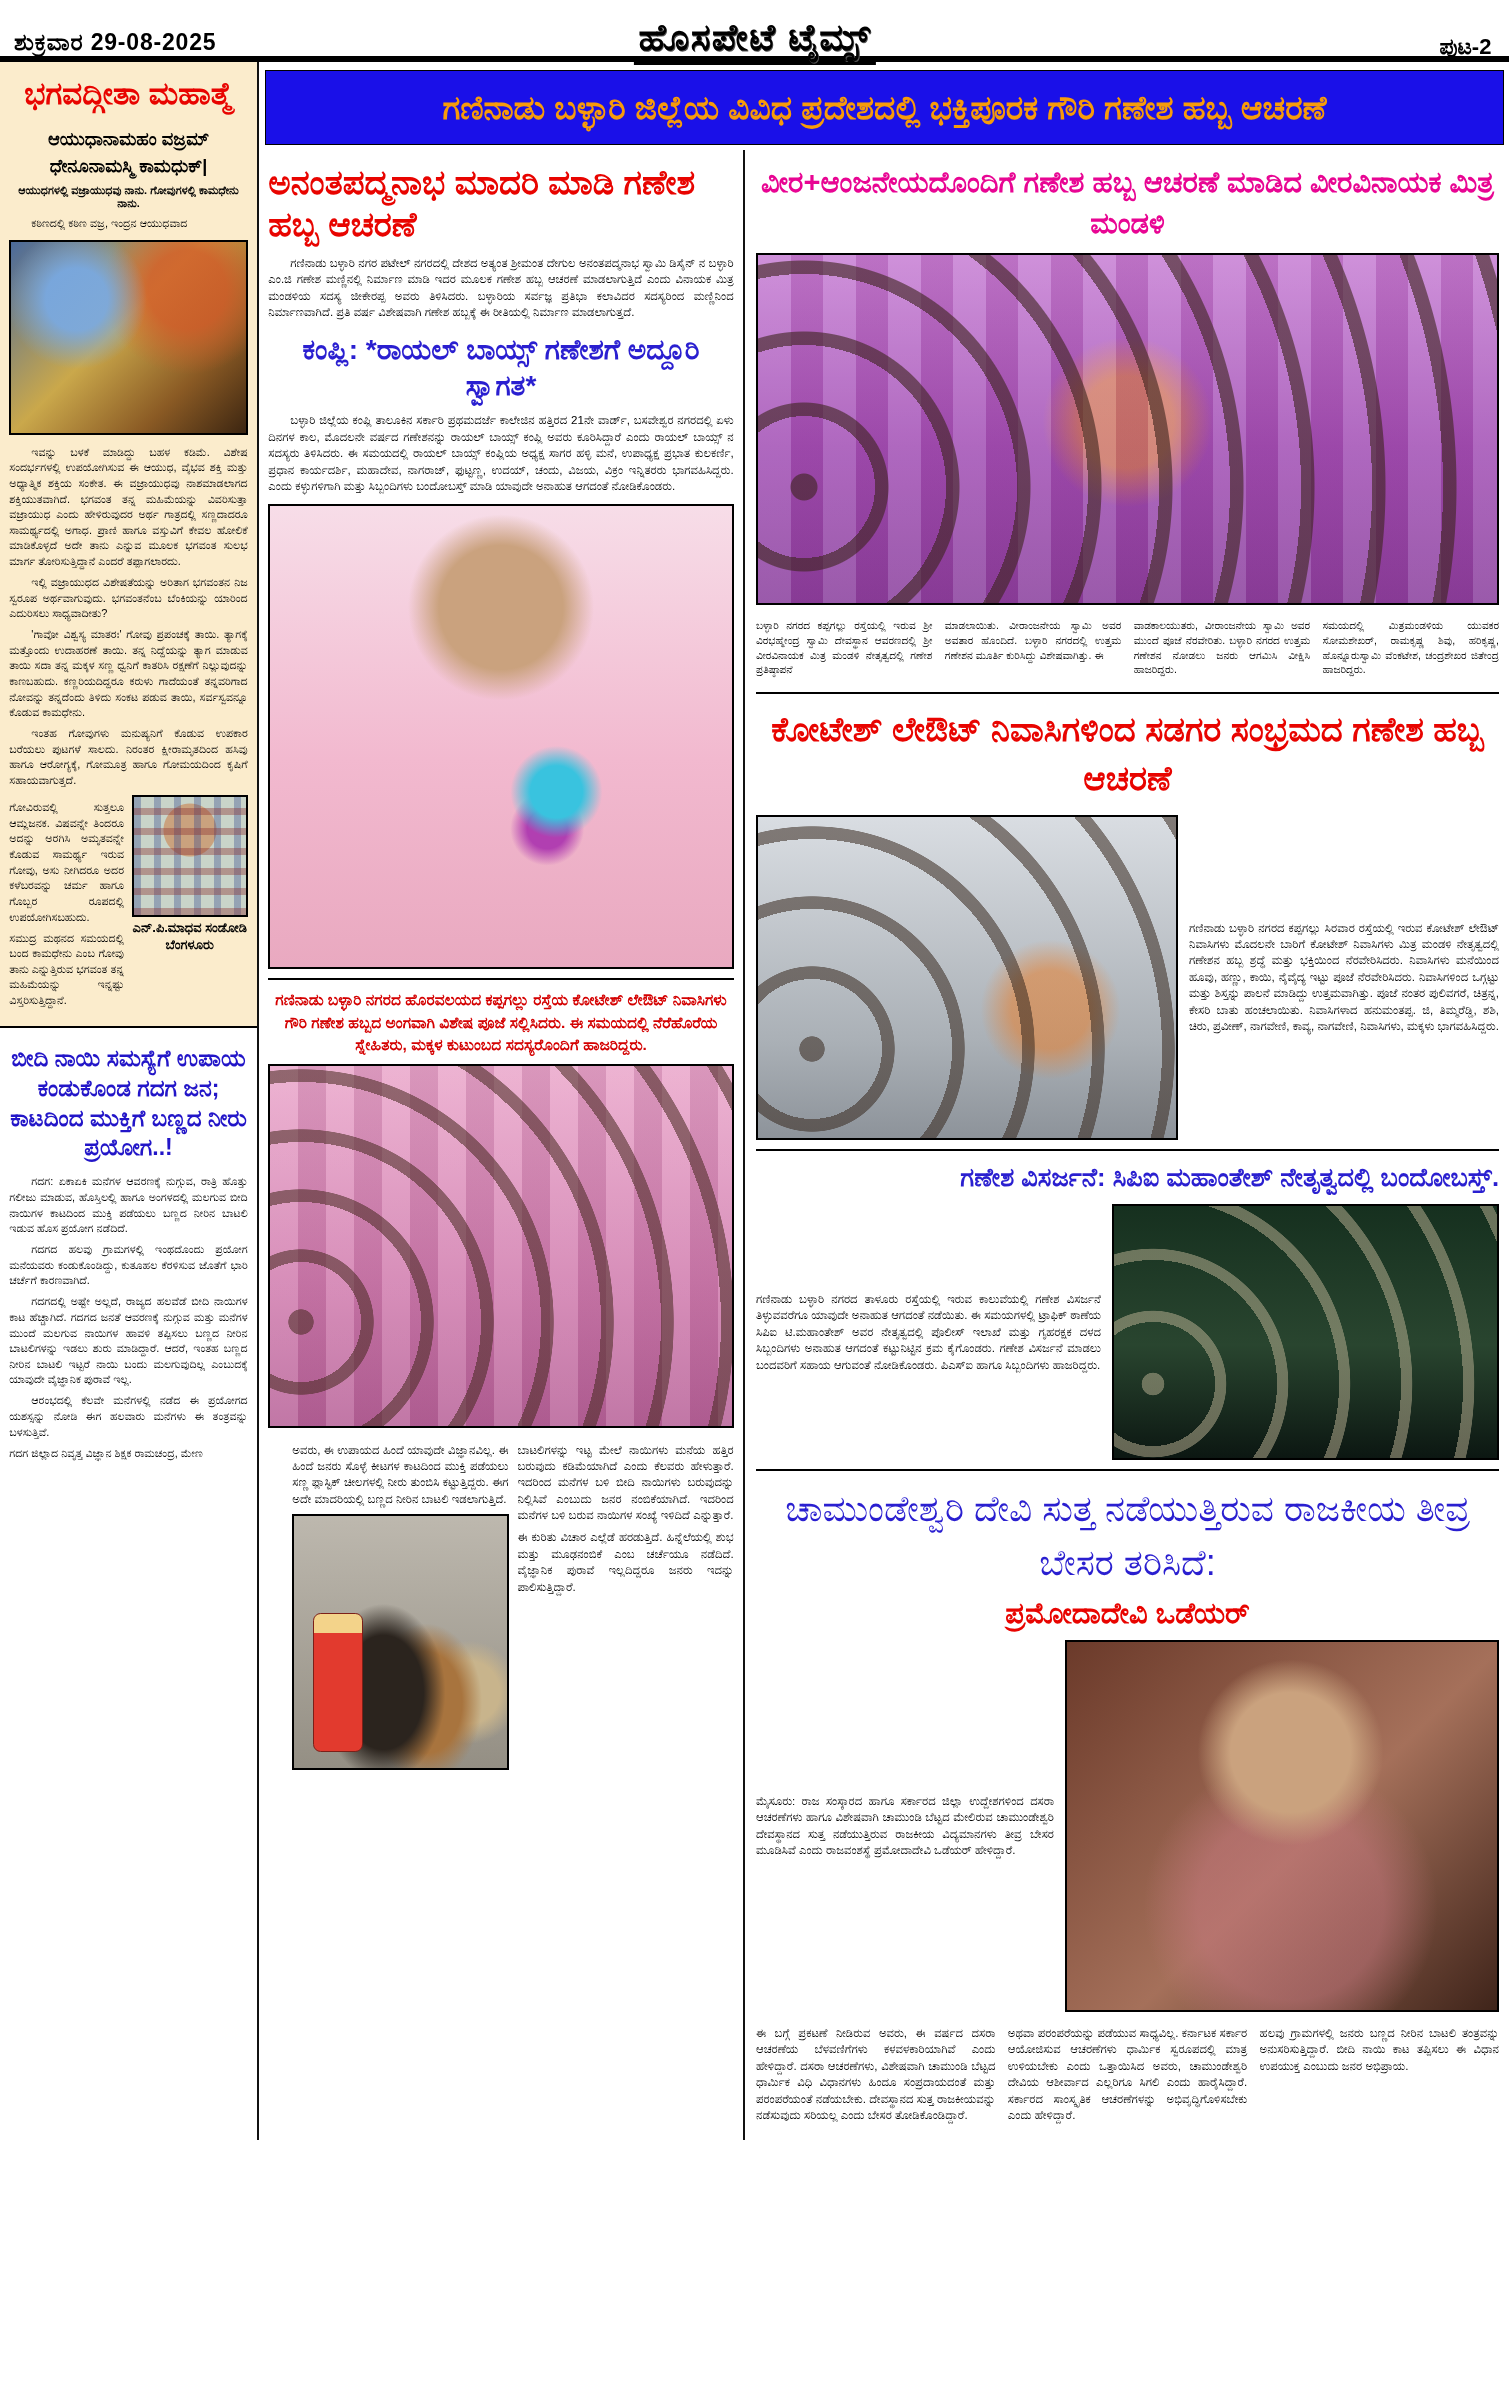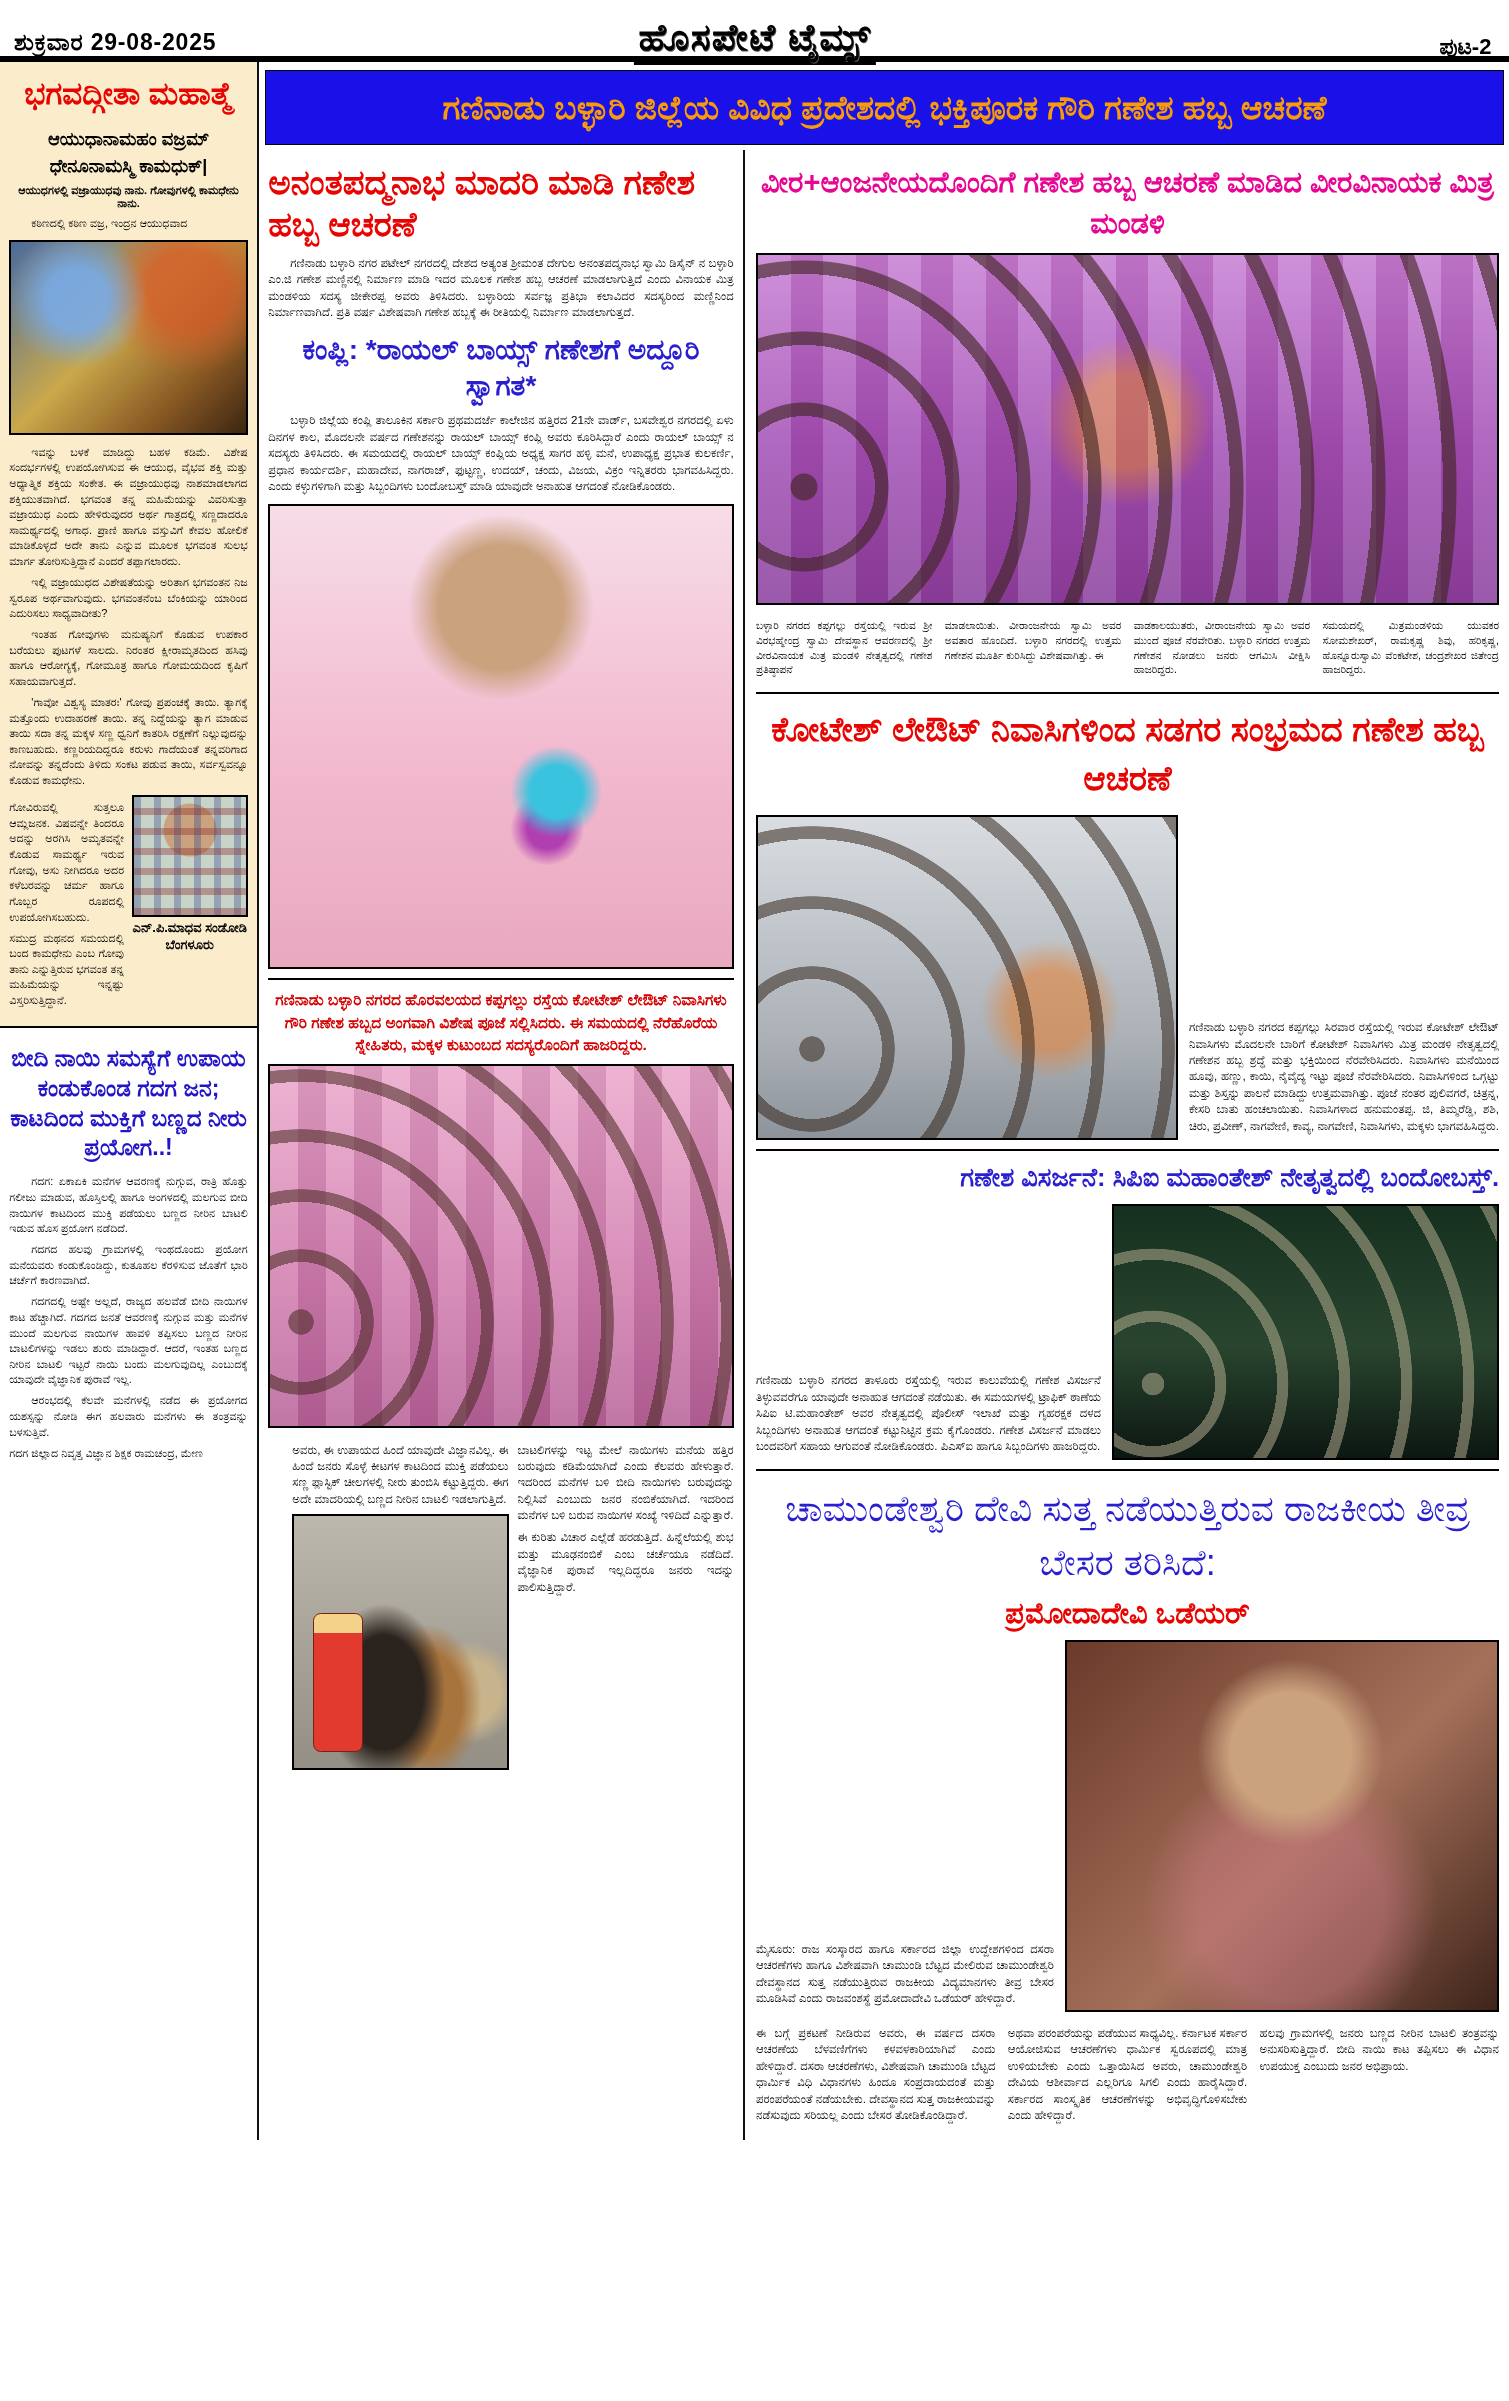--- a/index.html
+++ b/index.html
@@ -87,21 +87,21 @@
   .photo-veera { height:352px; margin:3.1px 0 7.7px;
     background:
       repeating-radial-gradient(circle at 46px 232px, rgba(60,35,28,.6) 0 13px, rgba(60,35,28,0) 14px 71px),
       repeating-linear-gradient(90deg, rgba(255,255,255,.14) 0 33px, rgba(120,30,100,.14) 33px 65px),
       radial-gradient(circle at 50% 48%, rgba(240,150,40,.55) 0 46px, rgba(240,150,40,0) 85px),
       linear-gradient(#c77fd4 0%, #a24fb5 55%, #8a3f9d 100%); }
   .four-cols { display:flex; gap:12.4px; }
   .four-cols .c { flex:1; min-width:0; }
   .four-cols p { font-size:10.5px; }
   .kotesh-head { color:#e80400; font-size:34px; font-weight:900; text-align:center; line-height:1.45; margin:11px 0; }
-  .row-split { display:flex; gap:11px; align-items:flex-end; }
+  .row-split { display:flex; gap:11px; align-items:center; }
   .row-split .txt { flex:1; min-width:0; }
   .photo-kotesh { width:422px; flex:0 0 422px; height:325px;
     background:
       repeating-radial-gradient(circle at 54px 232px, rgba(55,40,30,.55) 0 12.4px, rgba(55,40,30,0) 13px 70px),
       radial-gradient(circle at 70% 60%, rgba(235,120,30,.5) 0 39px, rgba(235,120,30,0) 70px),
       linear-gradient(#d9dde2 0%, #aab0b6 70%, #8d939a 100%); }
   .visarjane-head { color:#2a1fd0; font-size:25.6px; font-weight:900; text-align:right; line-height:1.35; margin:9.3px 0; }
   .photo-police { width:387px; flex:0 0 387px; height:256px;
     background:
       repeating-radial-gradient(circle at 39px 178px, rgba(190,180,150,.5) 0 11px, rgba(190,180,150,0) 11.6px 62px),
@@ -130,22 +130,22 @@
   <div class="left-col">
     <div class="gita-box">
       <div class="gita-head">ಭಗವದ್ಗೀತಾ ಮಹಾತ್ಮೆ</div>
       <div class="shloka">ಆಯುಧಾನಾಮಹಂ ವಜ್ರಮ್</div>
       <div class="shloka">ಧೇನೂನಾಮಸ್ಮಿ ಕಾಮಧುಕ್|</div>
       <div class="shloka-meaning">ಆಯುಧಗಳಲ್ಲಿ ವಜ್ರಾಯುಧವು ನಾನು. ಗೋವುಗಳಲ್ಲಿ ಕಾಮಧೇನು ನಾನು.</div>
       <p class="body indent">ಕಠಿಣದಲ್ಲಿ ಕಠಿಣ ವಜ್ರ, ಇಂದ್ರನ ಆಯುಧವಾದ</p>
       <div class="photo photo-gita"></div>
       <p class="body indent">ಇವನ್ನು ಬಳಕೆ ಮಾಡಿದ್ದು ಬಹಳ ಕಡಿಮೆ. ವಿಶೇಷ ಸಂದರ್ಭಗಳಲ್ಲಿ ಉಪಯೋಗಿಸುವ ಈ ಆಯುಧ, ವೈಭವ ಶಕ್ತಿ ಮತ್ತು ಅಧ್ಯಾತ್ಮಿಕ ಶಕ್ತಿಯ ಸಂಕೇತ. ಈ ವಜ್ರಾಯುಧವು ನಾಶಮಾಡಲಾಗದ ಶಕ್ತಿಯುತವಾಗಿದೆ. ಭಗವಂತ ತನ್ನ ಮಹಿಮೆಯನ್ನು ವಿವರಿಸುತ್ತಾ ವಜ್ರಾಯುಧ ಎಂದು ಹೇಳಿರುವುದರ ಅರ್ಥ ಗಾತ್ರದಲ್ಲಿ ಸಣ್ಣದಾದರೂ ಸಾಮರ್ಥ್ಯದಲ್ಲಿ ಅಗಾಧ. ಪ್ರಾಣಿ ಹಾಗೂ ವಸ್ತುವಿಗೆ ಕೇವಲ ಹೋಲಿಕೆ ಮಾಡಿಕೊಳ್ಳದೆ ಅದೇ ತಾನು ಎನ್ನುವ ಮೂಲಕ ಭಗವಂತ ಸುಲಭ ಮಾರ್ಗ ತೋರಿಸುತ್ತಿದ್ದಾನೆ ಎಂದರೆ ತಪ್ಪಾಗಲಾರದು.</p>
       <p class="body indent">ಇಲ್ಲಿ ವಜ್ರಾಯುಧದ ವಿಶೇಷತೆಯನ್ನು ಅರಿತಾಗ ಭಗವಂತನ ನಿಜ ಸ್ವರೂಪ ಅರ್ಥವಾಗುವುದು. ಭಗವಂತನೆಂಬ ಬೆಂಕಿಯನ್ನು ಯಾರಿಂದ ಎದುರಿಸಲು ಸಾಧ್ಯವಾದೀತು?</p>
+      <p class="body indent">'ಗಾವೋ ವಿಶ್ವಸ್ಯ ಮಾತರಃ' ಗೋವು ಪ್ರಪಂಚಕ್ಕೆ ತಾಯಿ. ತ್ಯಾಗಕ್ಕೆ ಮತ್ತೊಂದು ಉದಾಹರಣೆ ತಾಯಿ. ತನ್ನ ನಿದ್ದೆಯನ್ನು ತ್ಯಾಗ ಮಾಡುವ ತಾಯಿ ಸದಾ ತನ್ನ ಮಕ್ಕಳ ಸಣ್ಣ ಧ್ವನಿಗೆ ಕಾತರಿಸಿ ರಕ್ಷಣೆಗೆ ನಿಲ್ಲುವುದನ್ನು ಕಾಣಬಹುದು. ಕಣ್ಣರಿಯದಿದ್ದರೂ ಕರುಳು ಗಾದೆಯಂತೆ ತನ್ನವರಿಗಾದ ನೋವನ್ನು ತನ್ನದೆಂದು ತಿಳಿದು ಸಂಕಟ ಪಡುವ ತಾಯಿ, ಸರ್ವಸ್ವವನ್ನೂ ಕೊಡುವ ಕಾಮಧೇನು.</p>
       <p class="body indent">ಇಂತಹ ಗೋವುಗಳು ಮನುಷ್ಯನಿಗೆ ಕೊಡುವ ಉಪಕಾರ ಬರೆಯಲು ಪುಟಗಳೆ ಸಾಲದು. ನಿರಂತರ ಕ್ಷೀರಾಮೃತದಿಂದ ಹಸಿವು ಹಾಗೂ ಆರೋಗ್ಯಕ್ಕೆ, ಗೋಮೂತ್ರ ಹಾಗೂ ಗೋಮಯದಿಂದ ಕೃಷಿಗೆ ಸಹಾಯವಾಗುತ್ತದೆ.</p>
-      <p class="body indent">'ಗಾವೋ ವಿಶ್ವಸ್ಯ ಮಾತರಃ' ಗೋವು ಪ್ರಪಂಚಕ್ಕೆ ತಾಯಿ. ತ್ಯಾಗಕ್ಕೆ ಮತ್ತೊಂದು ಉದಾಹರಣೆ ತಾಯಿ. ತನ್ನ ನಿದ್ದೆಯನ್ನು ತ್ಯಾಗ ಮಾಡುವ ತಾಯಿ ಸದಾ ತನ್ನ ಮಕ್ಕಳ ಸಣ್ಣ ಧ್ವನಿಗೆ ಕಾತರಿಸಿ ರಕ್ಷಣೆಗೆ ನಿಲ್ಲುವುದನ್ನು ಕಾಣಬಹುದು. ಕಣ್ಣರಿಯದಿದ್ದರೂ ಕರುಳು ಗಾದೆಯಂತೆ ತನ್ನವರಿಗಾದ ನೋವನ್ನು ತನ್ನದೆಂದು ತಿಳಿದು ಸಂಕಟ ಪಡುವ ತಾಯಿ, ಸರ್ವಸ್ವವನ್ನೂ ಕೊಡುವ ಕಾಮಧೇನು.</p>
       <div class="author-row">
         <div class="txt">
           <p class="body">ಗೋವಿರುವಲ್ಲಿ ಸುತ್ತಲೂ ಆಮ್ಲಜನಕ. ವಿಷವನ್ನೇ ತಿಂದರೂ ಅದನ್ನು ಅರಗಿಸಿ ಅಮೃತವನ್ನೇ ಕೊಡುವ ಸಾಮರ್ಥ್ಯ ಇರುವ ಗೋವು, ಅಸು ನೀಗಿದರೂ ಅದರ ಕಳೆಬರವನ್ನು ಚರ್ಮ ಹಾಗೂ ಗೊಬ್ಬರ ರೂಪದಲ್ಲಿ ಉಪಯೋಗಿಸಬಹುದು.</p>
           <p class="body">ಸಮುದ್ರ ಮಥನದ ಸಮಯದಲ್ಲಿ ಬಂದ ಕಾಮಧೇನು ಎಂಬ ಗೋವು ತಾನು ಎನ್ನುತ್ತಿರುವ ಭಗವಂತ ತನ್ನ ಮಹಿಮೆಯನ್ನು ಇನ್ನಷ್ಟು ವಿಸ್ತರಿಸುತ್ತಿದ್ದಾನೆ.</p>
         </div>
         <div class="author-box">
           <div class="photo photo-author"></div>
           <div class="author-name">ಎನ್.ಪಿ.ಮಾಧವ ಸಂಡೋಡಿ</div>
           <div class="author-name">ಬೆಂಗಳೂರು</div>
         </div>

